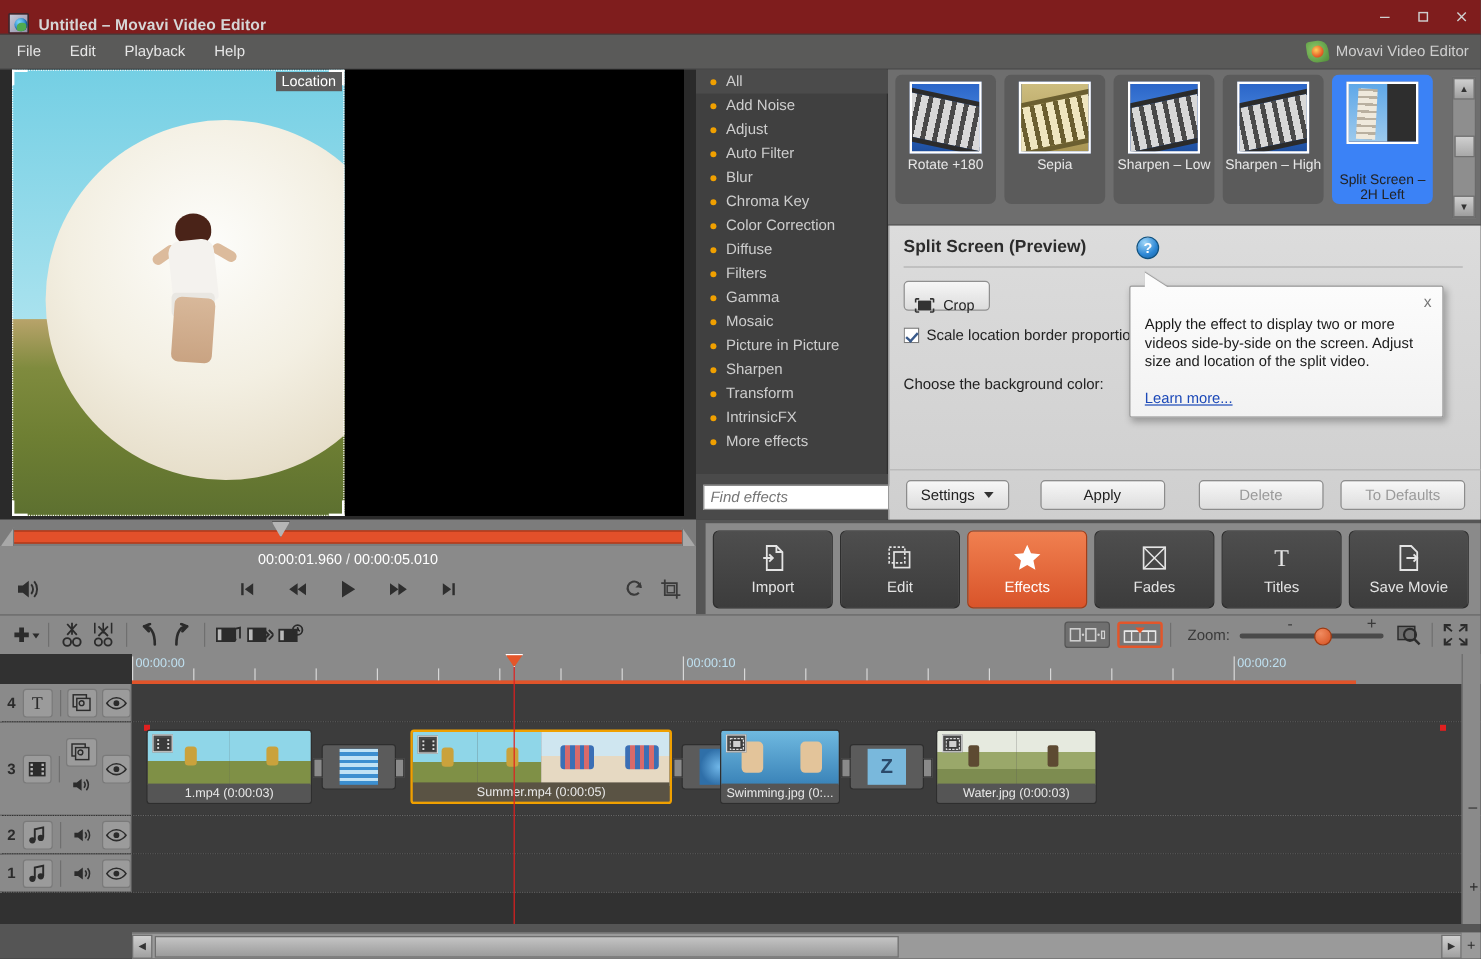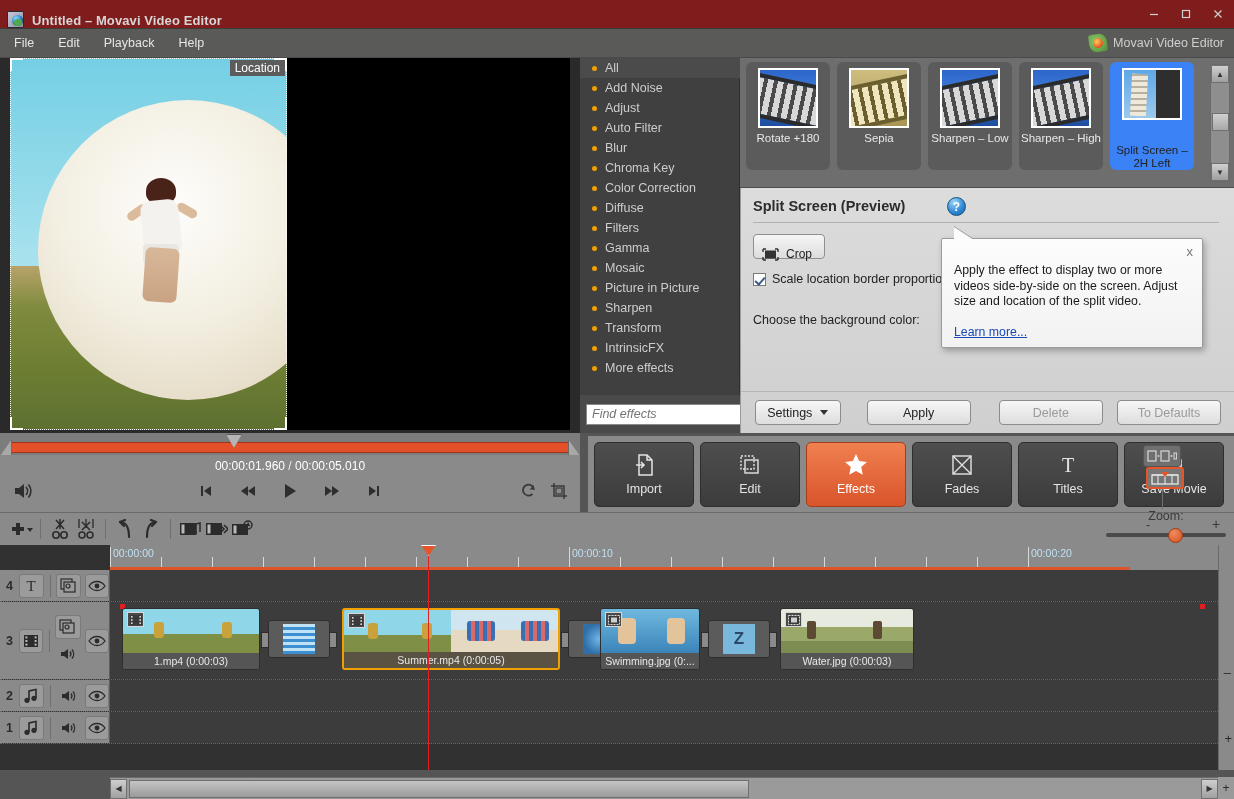--- a/index.html
+++ b/index.html
@@ -935,21 +935,21 @@
     </div>
     <div class="tb-ico">
       <svg width="24" height="20" viewBox="0 0 24 20">
           <rect x="2" y="5" width="16" height="11" fill="#2b2b2b"></rect>
           <rect x="3.5" y="6.5" width="3" height="8" fill="#b9b9b9"></rect>
           <circle cx="18" cy="6" r="4" fill="none" stroke="#2b2b2b" stroke-width="1.5"></circle>
           <path d="M18 3.5V6l2 1" stroke="#2b2b2b" stroke-width="1.2"></path>
         </svg>
     </div>
 
-    <div style="margin-left:auto; display:flex; align-items:center;flex-direction:column;">
+    <div style="margin-left:auto; display:flex; align-items:center;">
       <div class="view-btn">
         <svg width="30" height="12" viewBox="0 0 30 12">
             <rect x="1" y="1" width="8" height="10" fill="none" stroke="#d0d0d0" stroke-width="1.3"></rect>
             <circle cx="11.5" cy="6" r="1" fill="#d0d0d0"></circle>
             <rect x="14" y="1" width="8" height="10" fill="none" stroke="#d0d0d0" stroke-width="1.3"></rect>
             <circle cx="24.5" cy="6" r="1" fill="#d0d0d0"></circle>
             <rect x="27" y="3" width="2.5" height="6" fill="none" stroke="#d0d0d0" stroke-width="1.1"></rect>
           </svg>
       </div>
       <div class="view-btn active" style="margin-left:6px">

